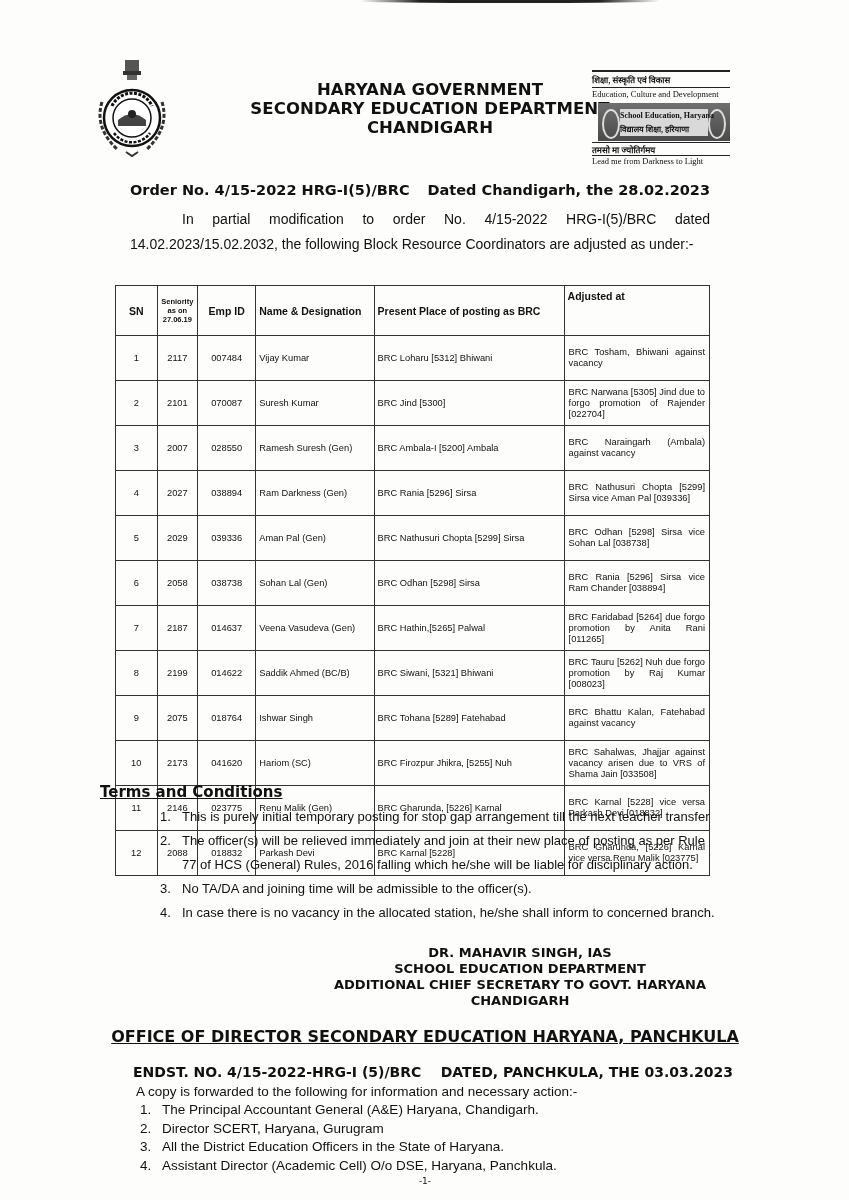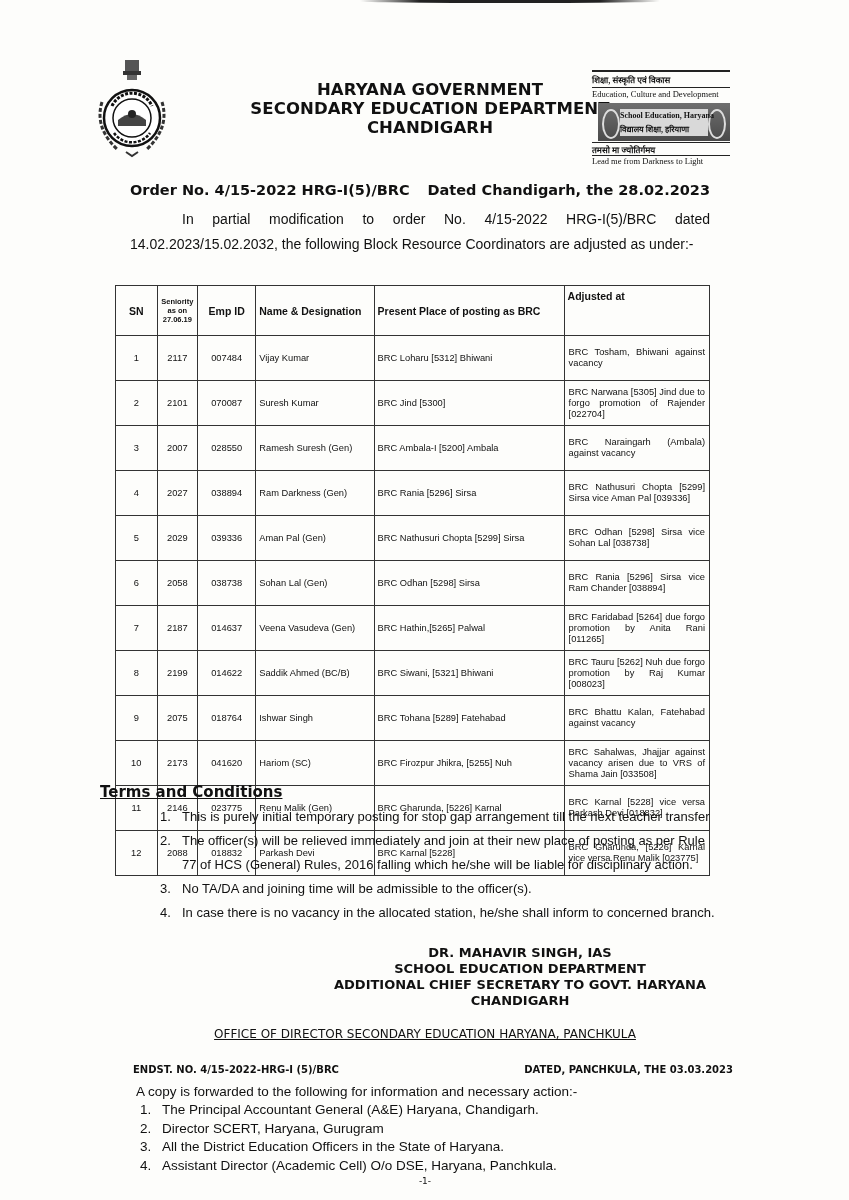--- a/index.html
+++ b/index.html
@@ -40,22 +40,22 @@
   table.brc td.c { text-align: center; }
   table.brc td.adj { text-align: justify; line-height: 11px; padding: 2px 4px; }
   table.brc tr.r td { height: 40px; }
   
   .terms-title { left: 100px; top: 783px; font-weight: bold; font-size: 15px; text-decoration: underline; }
   .terms { left: 160px; top: 805px; width: 560px; font-size: 13px; font-family: "Liberation Sans", sans-serif; }
   .terms .item { position: relative; padding-left: 22px; line-height: 24px; }
   .terms .item .num { position: absolute; left: 0; }
   
   .sig { left: 320px; top: 945px; width: 400px; text-align: center; font-weight: bold; font-size: 13px; line-height: 16px; }
-  .office { left: 100px; top: 1027px; width: 650px; text-align: center; font-weight: normal; font-size: 12px; text-decoration: underline; }
-  .endst { left: 133px; top: 1064px; width: 600px; font-weight: bold; font-size: 10px; }
+  .office { left: 100px; top: 1027px; width: 650px; text-align: center; font-weight: bold; font-size: 16px; text-decoration: underline; }
+  .endst { left: 133px; top: 1064px; width: 600px; font-weight: bold; font-size: 14px; }
   .endst .right { position: absolute; right: 0; }
   .copy { left: 136px; top: 1083px; width: 600px; font-size: 13.5px; font-family: "Liberation Sans", sans-serif; line-height: 18px; }
   .copylist { left: 120px; top: 1101px; width: 600px; font-size: 13.5px; font-family: "Liberation Sans", sans-serif; }
   .copylist .item { position: relative; padding-left: 42px; line-height: 18.5px; }
   .copylist .item .num { position: absolute; left: 20px; }
   .pageno { left: 380px; top: 1176px; width: 90px; text-align: center; font-size: 9px; }
 </style>
 </head>
 <body>
 

